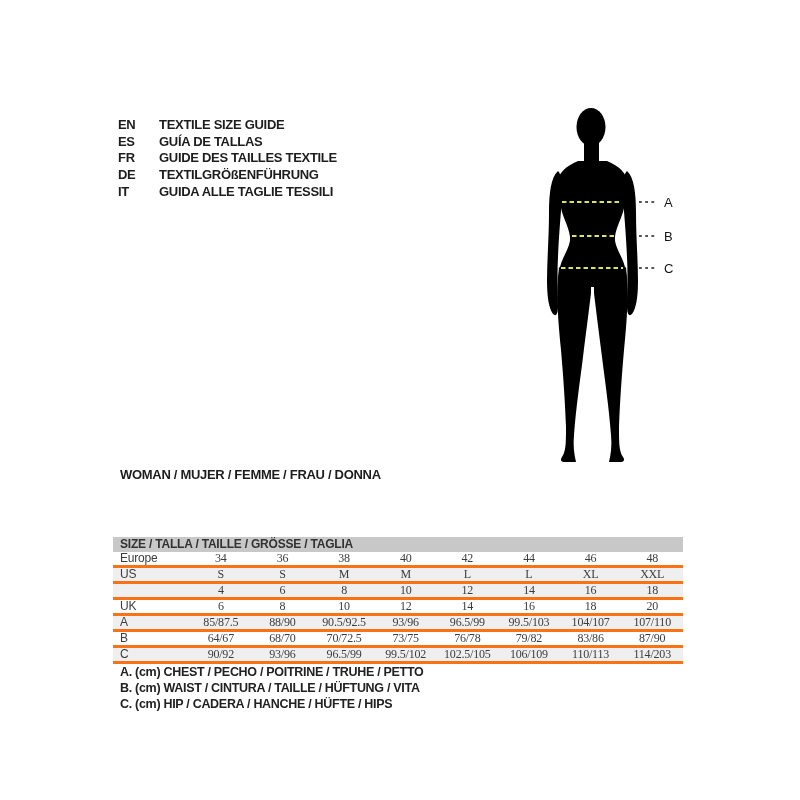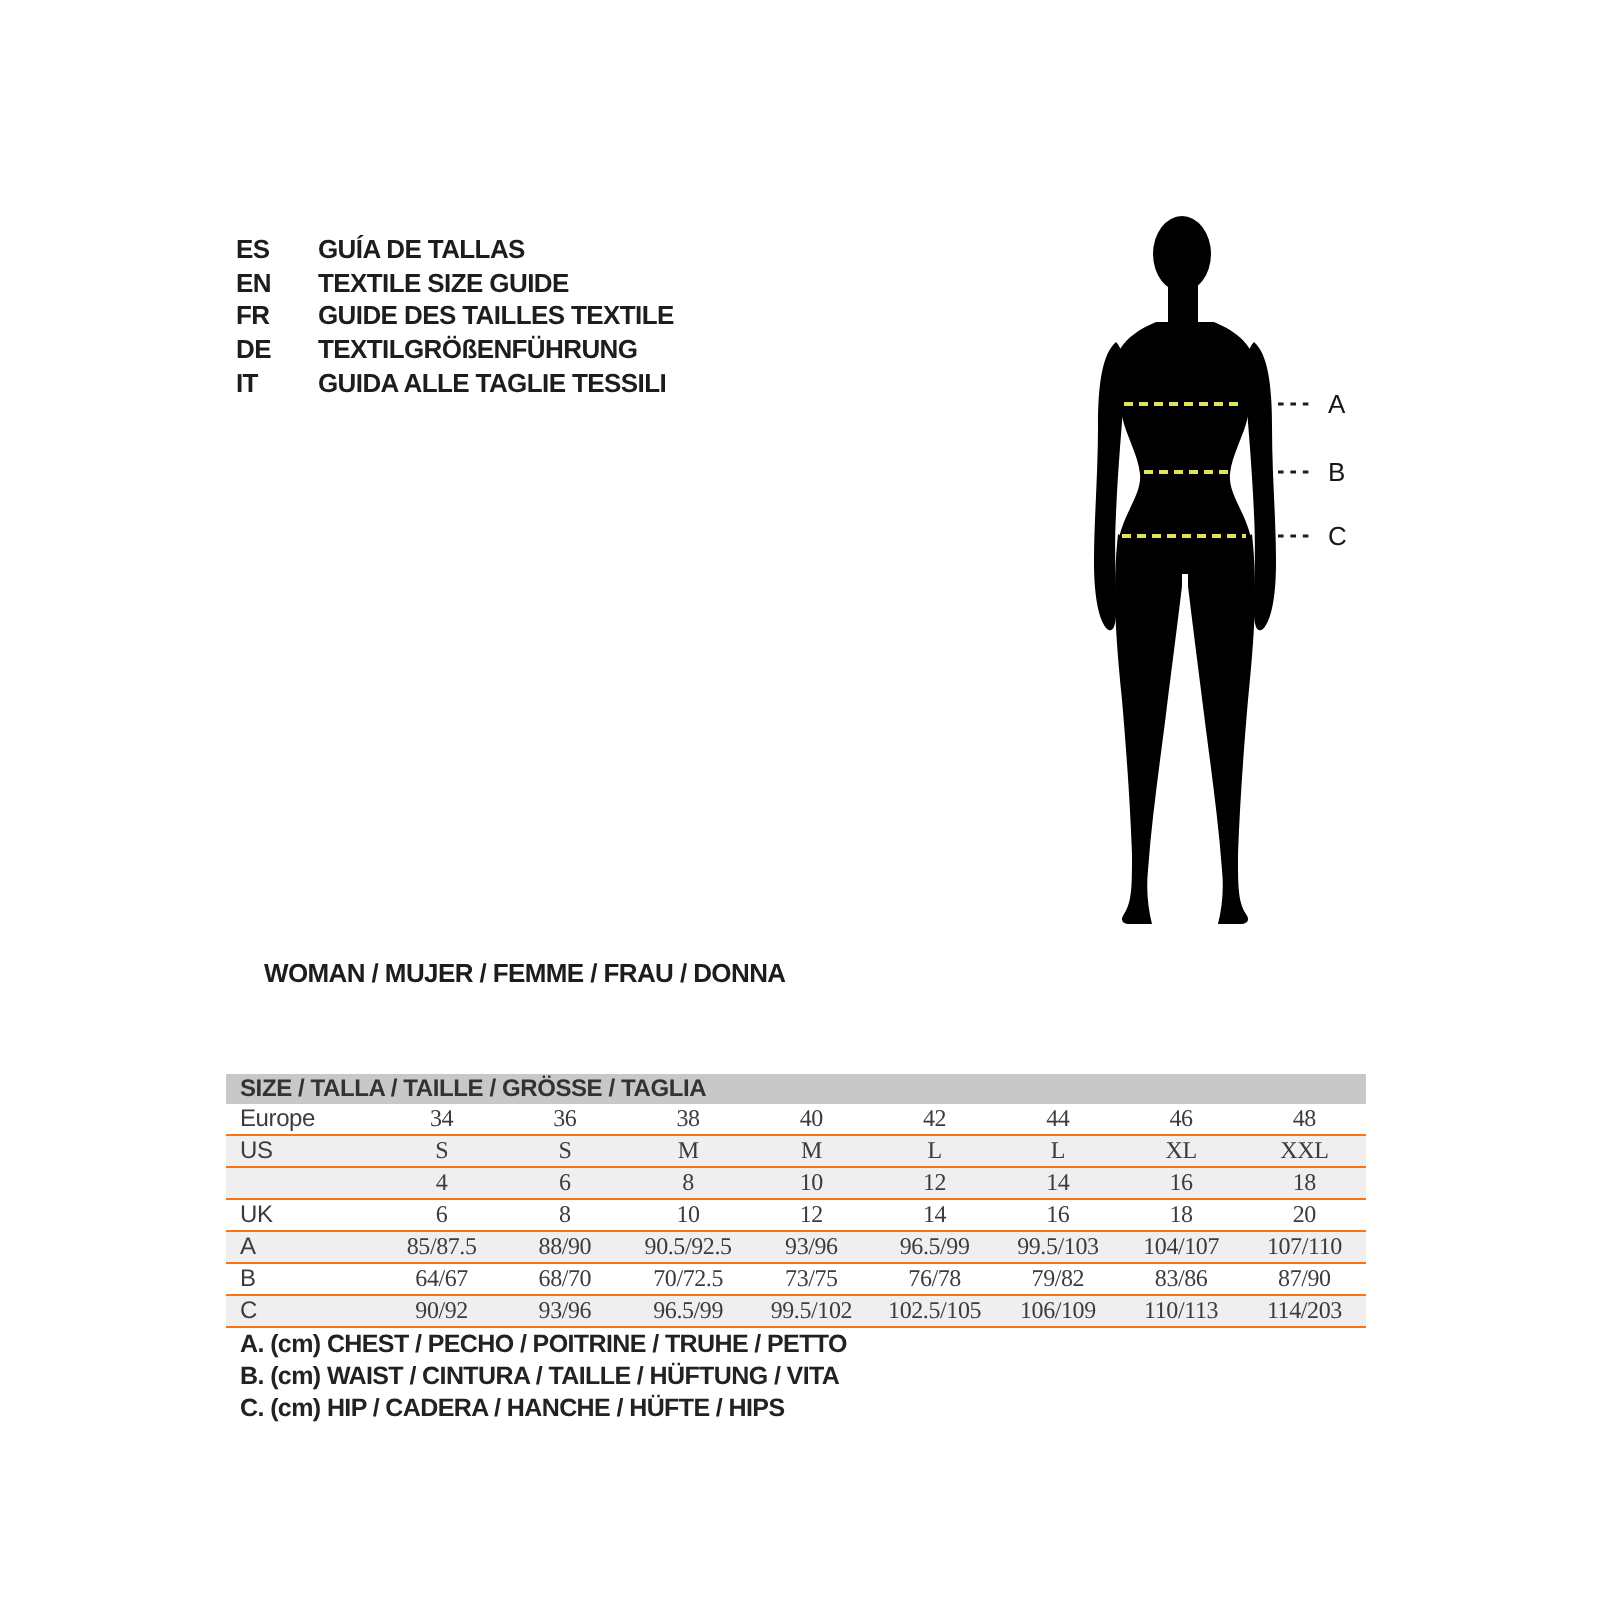--- a/index.html
+++ b/index.html
@@ -17,54 +17,54 @@
   }
   .lang-code { width:41px; }
 
   
   .figure-wrap { position:absolute; left:545px; top:105px; width:130px; height:360px; }
   .figure-wrap svg { display:block; }
   .marker-label { font-family:"Liberation Sans", sans-serif; font-size:13px; fill:#161616; }
 
   
   .section-title {
-    position:absolute; left:120px; top:467px; margin:12px;
+    position:absolute; left:120px; top:467px; margin:0;
     font-size:13px; font-weight:bold; color:#1d1d1d; letter-spacing:-0.3px;
   }
 
   
   .size-table { position:absolute; left:113px; top:497px; width:570px; font-size:12px; color:#3c3c3c; }
   .t-header {
     height:15px; line-height:15px; padding-left:7px;
     font-weight:bold; font-size:12px; color:#323232; letter-spacing:-0.2px;
   }
-  .t-row { display:flex; height:16px; line-height:15px; box-sizing:border-box; border-bottom:1px solid #f97316; align-items:center; }
+  .t-row { display:flex; height:16px; line-height:15px; box-sizing:border-box; border-bottom:3px solid #f97316; align-items:center; }
   .t-label { width:70px; padding-left:7px; letter-spacing:-0.2px; }
   .t-cell { flex:1; text-align:center; letter-spacing:-0.2px;font-family:Liberation Serif, serif; }
 
   
   .legend { position:absolute; left:120px; top:664px; }
   .legend-line {
     font-size:12.5px; font-weight:bold; color:#222222;
     line-height:16px; letter-spacing:-0.3px; white-space:nowrap;
   }
 </style>
 </head>
 <body>
 
 <div class="canvas">
 
   <section class="languages" id="langList">
       <div class="lang-row">
+        <span class="lang-code">EN</span>
+        <span class="lang-title">TEXTILE SIZE GUIDE</span>
+      </div>
+      <div class="lang-row">
         <span class="lang-code">ES</span>
         <span class="lang-title">GUÍA DE TALLAS</span>
-      </div>
-      <div class="lang-row">
-        <span class="lang-code">EN</span>
-        <span class="lang-title">TEXTILE SIZE GUIDE</span>
       </div>
       <div class="lang-row">
         <span class="lang-code">FR</span>
         <span class="lang-title">GUIDE DES TAILLES TEXTILE</span>
       </div>
       <div class="lang-row">
         <span class="lang-code">DE</span>
         <span class="lang-title">TEXTILGRÖßENFÜHRUNG</span>
       </div>
       <div class="lang-row">

